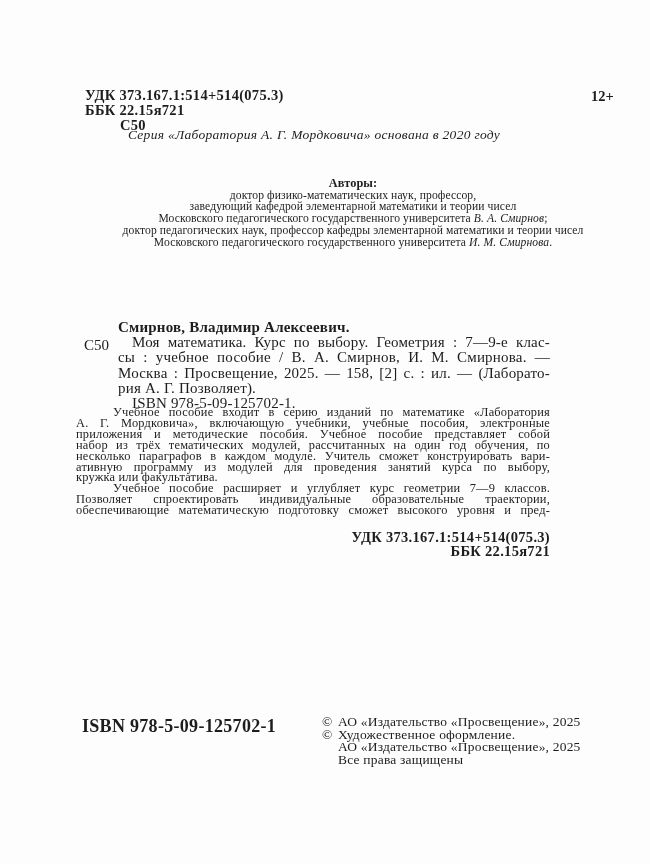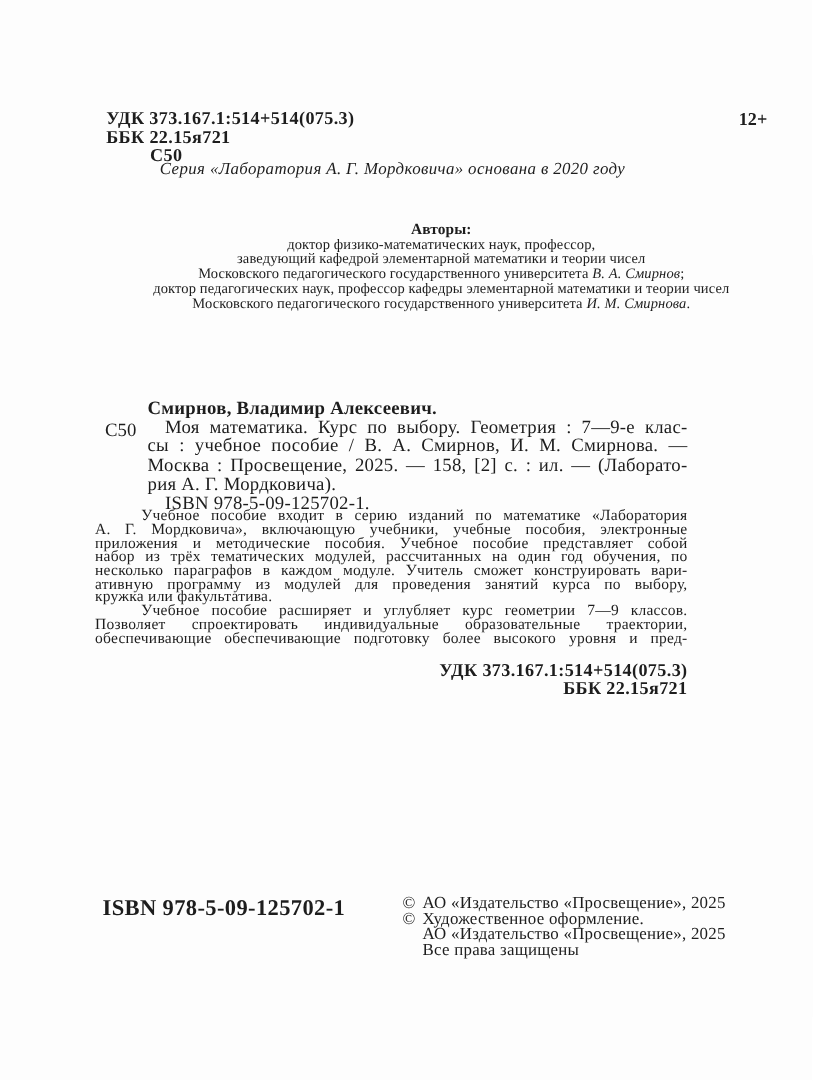--- a/index.html
+++ b/index.html
@@ -60,35 +60,35 @@
     <div class="a-line"><span>доктор педагогических наук, профессор кафедры элементарной математики и теории чисел</span><span class="a-name"></span><span></span></div>
     <div class="a-line"><span>Московского педагогического государственного университета </span><span class="a-name">И. М. Смирнова</span><span>.</span></div>
   </div>
 
   <div class="catalog-code">С50</div>
   <div class="catalog">
     <div class="cat-header">Смирнов, Владимир Алексеевич.</div>
     <div class="j ind14">Моя математика. Курс по выбору. Геометрия : 7—9-е клас-</div>
     <div class="j">сы : учебное пособие / В. А. Смирнов, И. М. Смирнова. —</div>
     <div class="j">Москва : Просвещение, 2025. — 158, [2] с. : ил. — (Лаборато-</div>
-    <div>рия А. Г. Мордковича).</div>
+    <div>рия А. Г. Позволяет).</div>
     <div class="ind14">ISBN 978-5-09-125702-1.</div>
   </div>
 
   <div class="annotation">
     <div class="j ind37">Учебное пособие входит в серию изданий по математике «Лаборатория</div>
     <div class="j">А. Г. Мордковича», включающую учебники, учебные пособия, электронные</div>
     <div class="j">приложения и методические пособия. Учебное пособие представляет собой</div>
     <div class="j">набор из трёх тематических модулей, рассчитанных на один год обучения, по</div>
     <div class="j">несколько параграфов в каждом модуле. Учитель сможет конструировать вари-</div>
     <div class="j">ативную программу из модулей для проведения занятий курса по выбору,</div>
     <div>кружка или факультатива.</div>
     <div class="j ind37">Учебное пособие расширяет и углубляет курс геометрии 7—9 классов.</div>
     <div class="j">Позволяет спроектировать индивидуальные образовательные траектории,</div>
-    <div class="j">обеспечивающие обеспечивающие подготовку более высокого уровня и пред-</div>
+    <div class="j">обеспечивающие математическую подготовку сможет высокого уровня и пред-</div>
   </div>
 
   <div class="udk-repeat">
     <div>УДК 373.167.1:514+514(075.3)</div>
     <div>ББК 22.15я721</div>
   </div>
 
   <div class="bottom-isbn">ISBN 978-5-09-125702-1</div>
 
   <div class="copyright">

